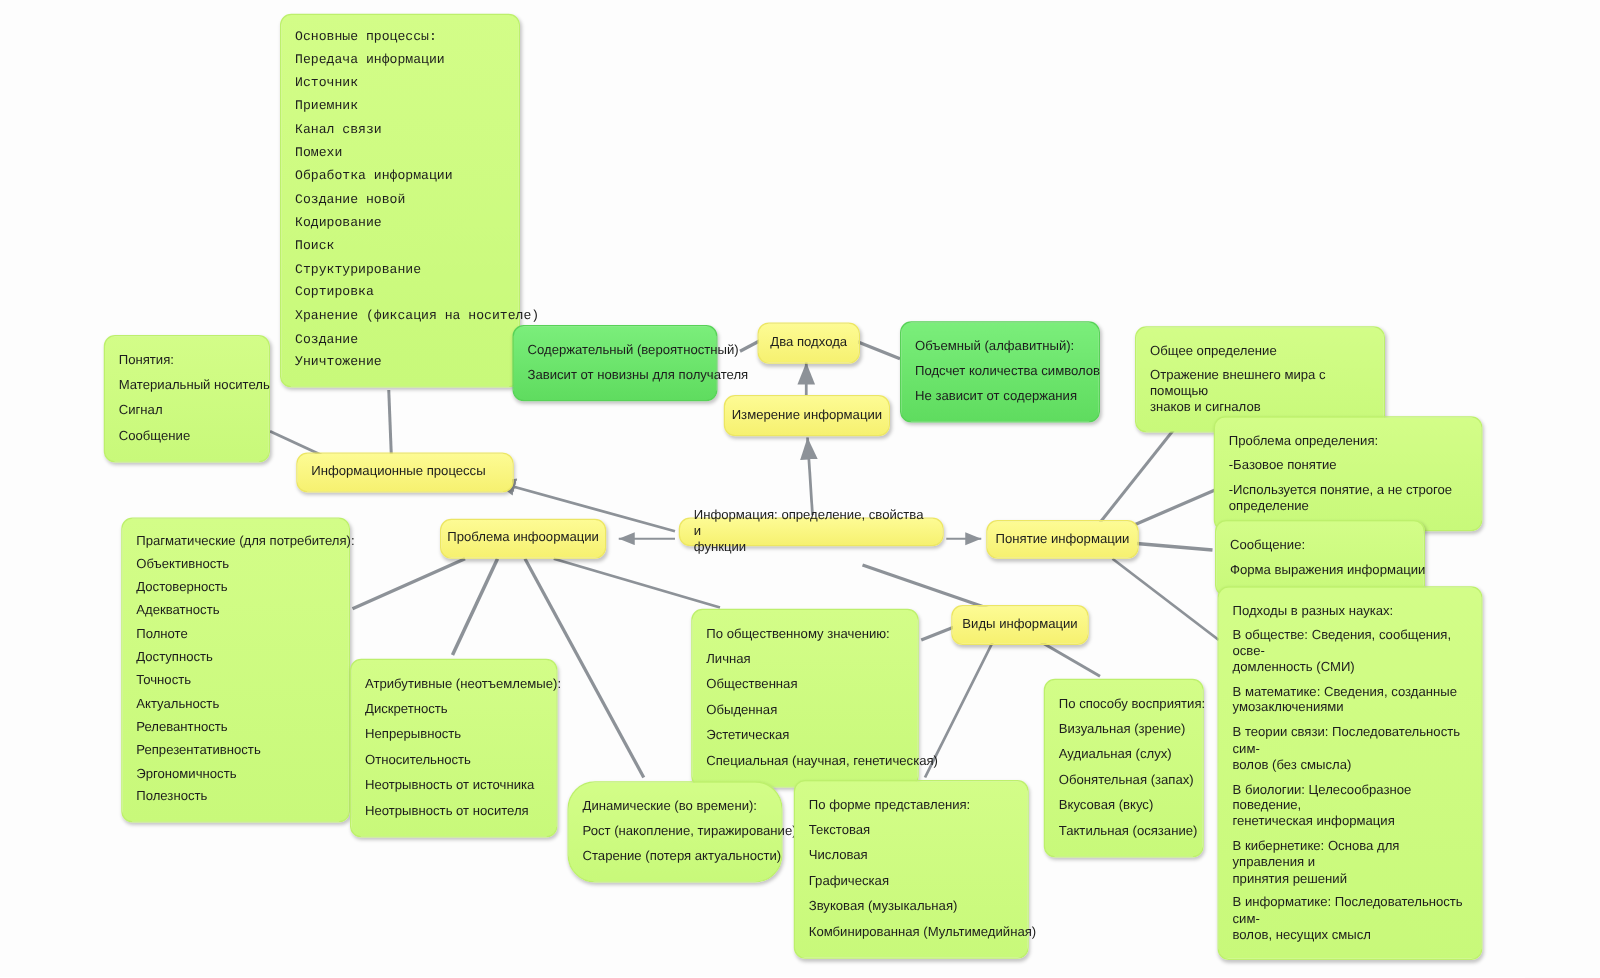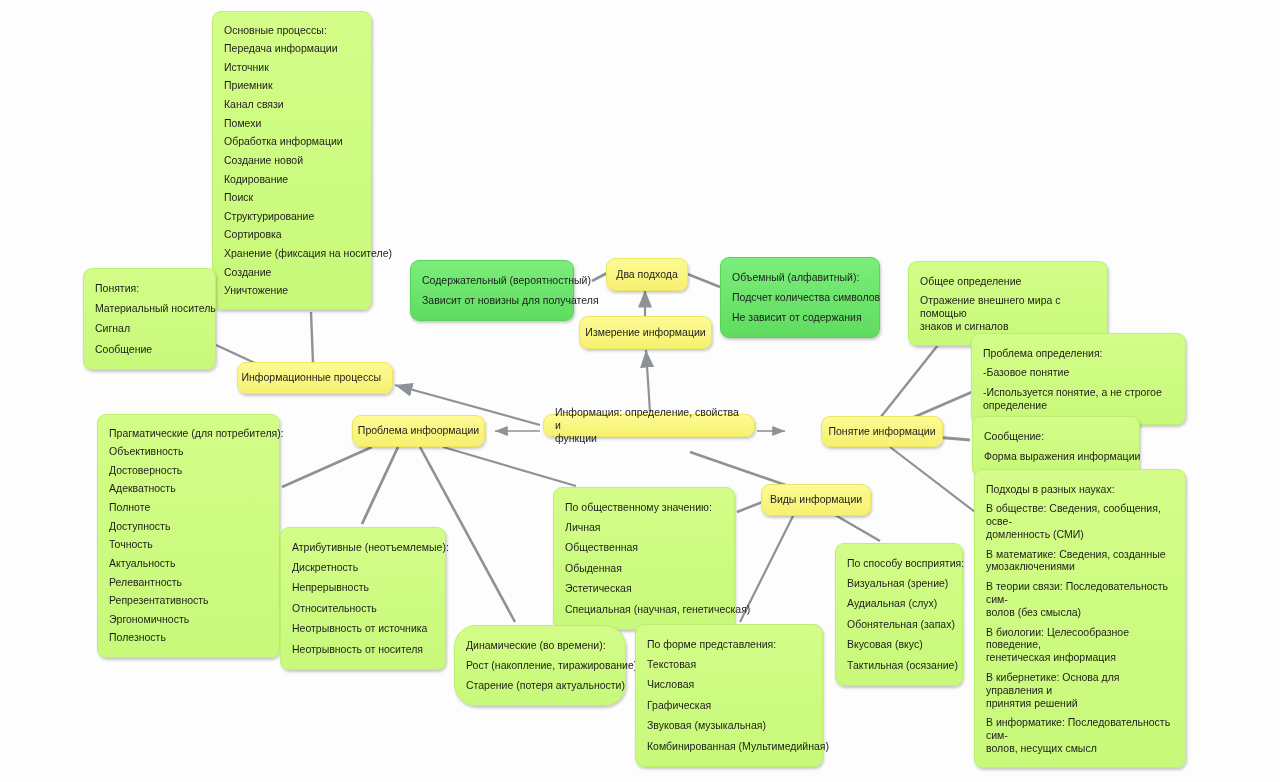--- a/index.html
+++ b/index.html
@@ -101,21 +101,21 @@
       <path d="M795,512 L740,622" stroke-width="2.2"></path>
       <path d="M830,512 L880,541" stroke-width="2.4"></path>
 
       <path d="M880,418 L965,311" stroke-width="2.4"></path>
       <path d="M898,424 L972,392" stroke-width="2.6"></path>
       <path d="M900,434 L970,440" stroke-width="3.0"></path>
       <path d="M890,447 L975,512" stroke-width="2.2"></path>
     </g>
   </svg>
 
-  <div class="node green-light tight" style="left:212px; top:11px; width:160px;">
+  <div class="node green-light tight" style="left:224px; top:11px; width:192px;font-family:Liberation Mono, monospace;">
     <span class="ln">Основные процессы:</span>
     <span class="ln">Передача информации</span>
     <span class="ln">Источник</span>
     <span class="ln">Приемник</span>
     <span class="ln">Канал связи</span>
     <span class="ln">Помехи</span>
     <span class="ln">Обработка информации</span>
     <span class="ln">Создание новой</span>
     <span class="ln">Кодирование</span>
     <span class="ln">Поиск</span>
@@ -158,39 +158,39 @@
     <span class="ln">Измерение информации</span>
   </div>
 
   <div class="node green-light wrapline" style="left:971px; top:333px; width:215px;">
     <span class="ln">Проблема определения:</span>
     <span class="ln">-Базовое понятие</span>
     <span class="ln">-Используется понятие, а не строгое
 определение</span>
   </div>
 
-  <div class="node yellow center" style="left:237px; top:362px; width:156px; height:32px; justify-content:flex-end;">
+  <div class="node yellow center" style="left:237px; top:362px; width:174px; height:32px; justify-content:flex-start;">
     <span class="ln">Информационные процессы</span>
   </div>
 
   <div class="node green-light" style="left:972px; top:416px; width:168px;">
     <span class="ln">Сообщение:</span>
     <span class="ln">Форма выражения информации</span>
   </div>
 
   <div class="node yellow center" style="left:352px; top:415px; width:133px; height:32px; justify-content:center;">
     <span class="ln">Проблема инфоормации</span>
   </div>
 
   <div class="node yellow center wrapline" style="left:543px; top:414px; width:212px; height:23px;">
     <span class="ln">Информация:  определение, свойства и
 функции</span>
   </div>
 
-  <div class="node yellow center" style="left:789px; top:416px; width:122px; height:31px; justify-content:center;margin-left:32px;">
+  <div class="node yellow center" style="left:789px; top:416px; width:122px; height:31px; justify-content:center;">
     <span class="ln">Понятие информации</span>
   </div>
 
   <div class="node green-light tight" style="left:97px; top:414px; width:183px;">
     <span class="ln">Прагматические (для потребителя):</span>
     <span class="ln">Объективность</span>
     <span class="ln">Достоверность</span>
     <span class="ln">Адекватность</span>
     <span class="ln">Полноте</span>
     <span class="ln">Доступность</span>

